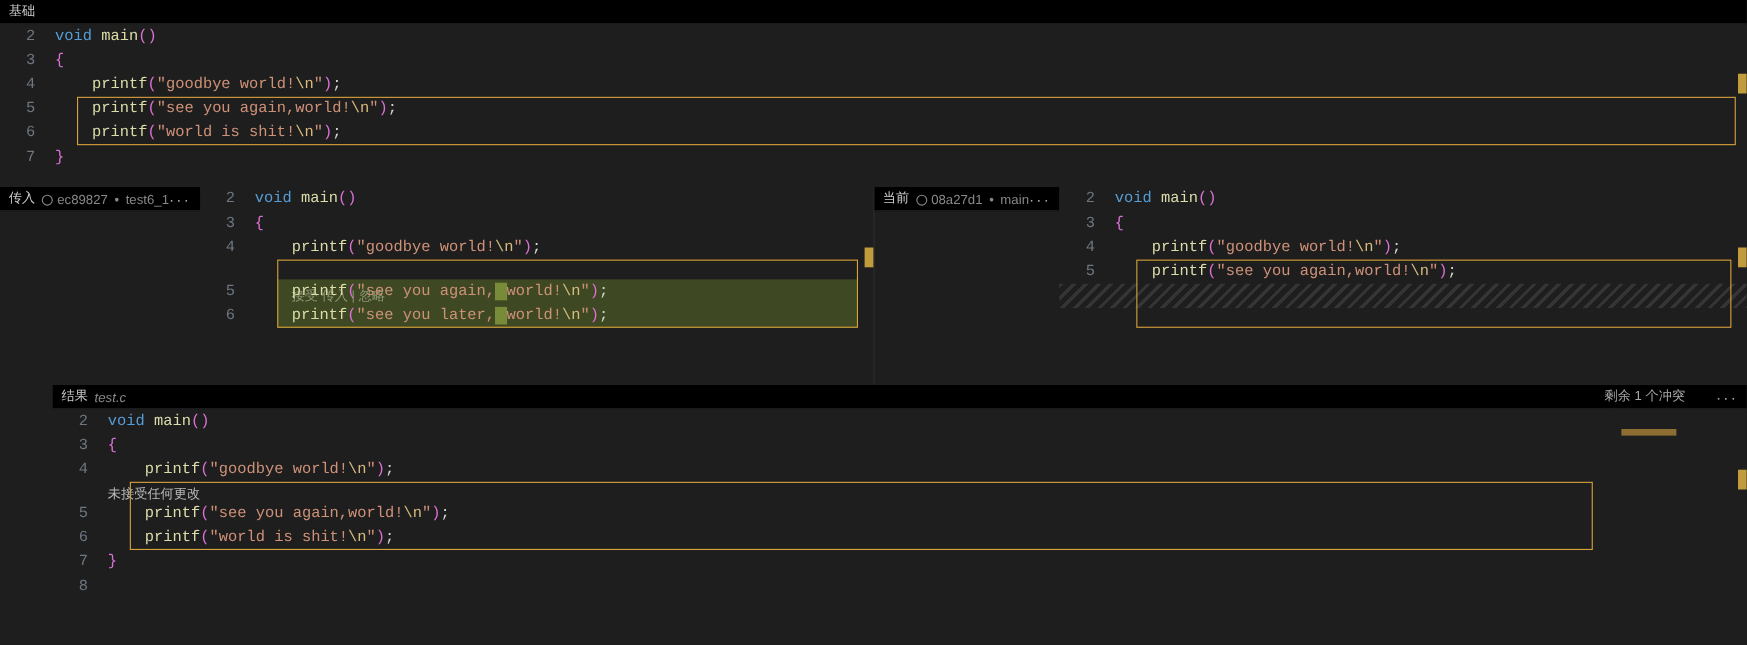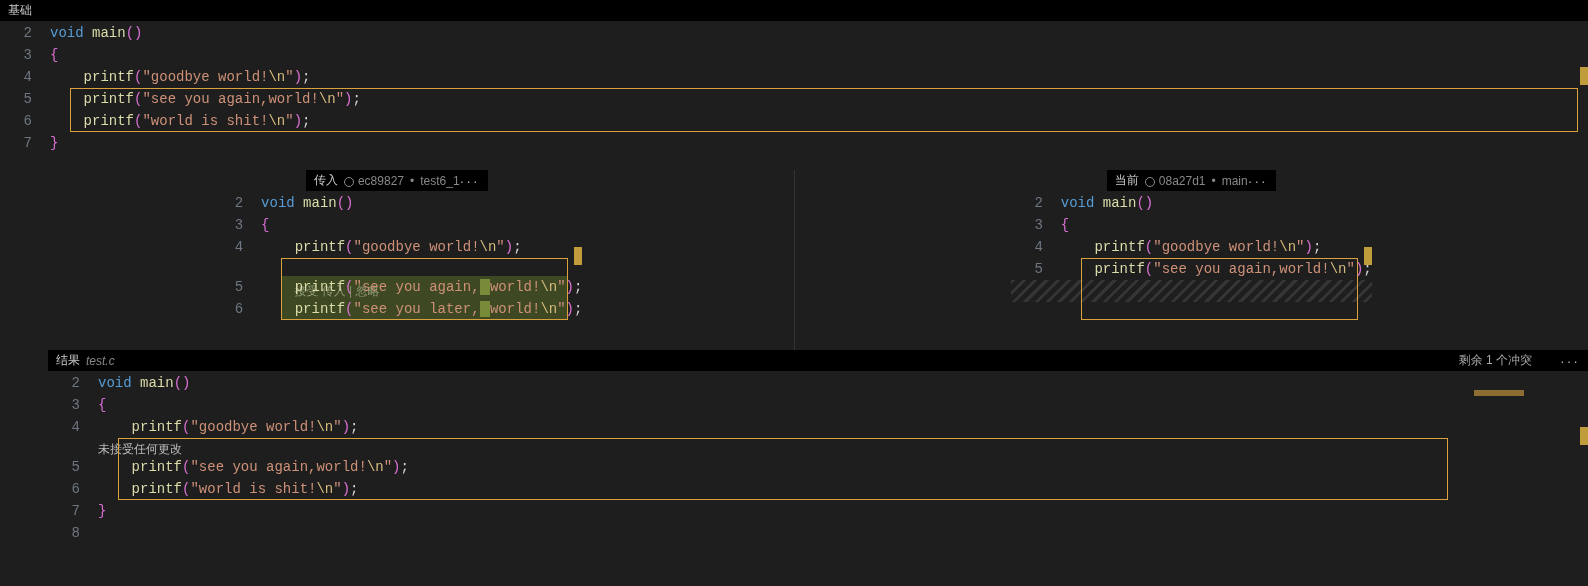--- a/index.html
+++ b/index.html
@@ -113,21 +113,21 @@
     width: 8px; height: 18px;
     background: #c19c3c;
   }
   .hatch {
     background-image: repeating-linear-gradient(135deg,
       rgba(120,120,120,0.25) 0, rgba(120,120,120,0.25) 3px,
       transparent 3px, transparent 8px);
   }
   .top-pane   { height: 170px; }
   .mid-row    { height: 180px; display: flex; }
-  .mid-row > div { flex: 1; position: relative; display: flex; flex-direction: column; align-items: center; }
+  .mid-row > div { flex: 1; position: relative; display: flex; flex-direction: row; }
   .mid-row > div:first-child { border-right: 1px solid #333; }
   .bottom-pane{ height: 214px; position: relative; padding-left: 48px; }
   a.act { color: #ccc; text-decoration: none; cursor: pointer; }
 </style>
 </head>
 <body>
 
 <div class="top-pane" style="position:relative;">
   <div class="pane-header">
     <span>基础</span>

